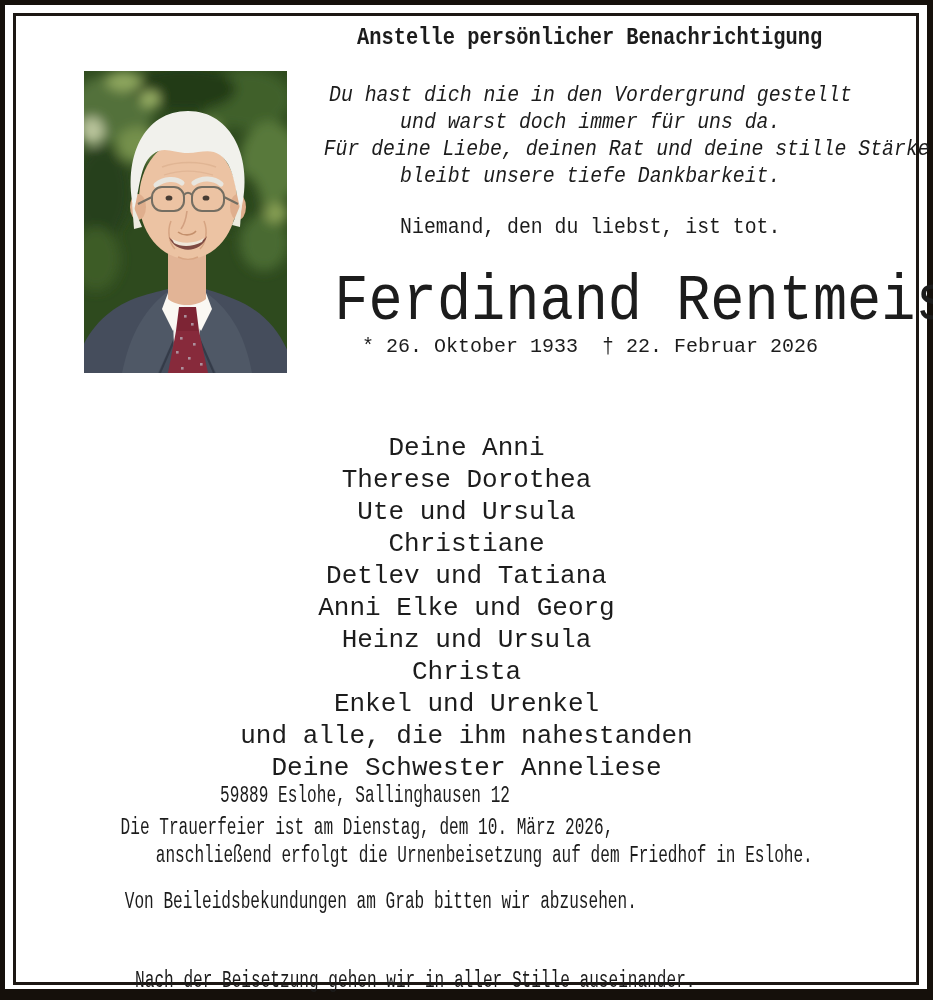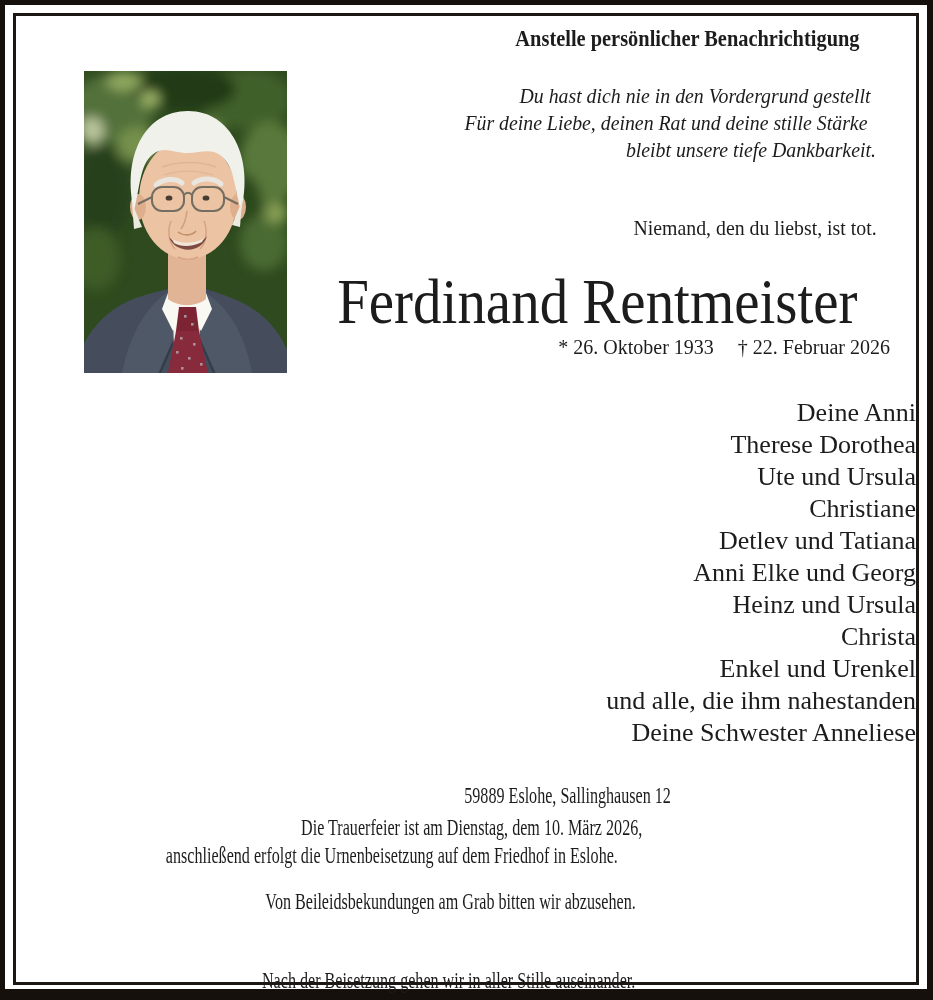--- a/index.html
+++ b/index.html
@@ -8,23 +8,23 @@
     font-family:"Liberation Serif","DejaVu Serif",serif;color:#1c1c1c;overflow:hidden;
   }
   .outer-frame{
     position:absolute;inset:0;box-sizing:border-box;
     border:5px solid #15100b;border-bottom-width:11px;border-right-width:6px;
   }
   .inner-frame{
     position:absolute;left:13px;top:13px;right:14px;bottom:15px;
     box-sizing:border-box;border:3px solid #1c1713;
   }
-  .abs{position:absolute;text-align:right;white-space:nowrap;}
+  .abs{position:absolute;text-align:center;white-space:nowrap;font-family:Liberation Mono, monospace;}
   .top-col{left:290px;width:600px;}
-  .mid-col{left:17px;width:899px;}
+  .mid-col{left:17px;width:899px;margin-top:35px;}
   .bot-col{left:15px;width:700px;}
   .sx70{display:inline-block;transform:scaleX(.70);transform-origin:50% 50%;white-space:nowrap;}
   .sx85{display:inline-block;transform:scaleX(.85);transform-origin:50% 50%;white-space:nowrap;}
   .sx89{display:inline-block;transform:scaleX(.89);transform-origin:50% 50%;white-space:nowrap;}
   .sx90{display:inline-block;transform:scaleX(.90);transform-origin:50% 50%;white-space:nowrap;}
   .header-line{top:24px;font-size:24px;font-weight:bold;line-height:28px;}
   .verse{top:82px;font-size:22px;font-style:italic;line-height:27px;}
   .motto{top:214px;font-size:22px;line-height:28px;}
   .name{top:266px;font-size:64px;line-height:72px;}
   .dates{top:334px;font-size:20px;line-height:26px;}
@@ -137,20 +137,21 @@
       </g>
     </svg>
   </div>
 
   <div class="abs top-col header-line">
     <span class="sx85">Anstelle persönlicher Benachrichtigung</span>
   </div>
 
   <div class="abs top-col verse">
     <div><span class="sx90">Du hast dich nie in den Vordergrund gestellt</span></div>
+    <div><span class="sx90">und warst doch immer für uns da.</span></div>
     <div><span class="sx90">Für deine Liebe, deinen Rat und deine stille Stärke</span></div>
     <div><span class="sx90">bleibt unsere tiefe Dankbarkeit.</span></div>
   </div>
 
   <div class="abs top-col motto">
     <span class="sx90">Niemand, den du liebst, ist tot.</span>
   </div>
 
   <div class="abs top-col name">
     <span class="sx89">Ferdinand Rentmeister</span>

